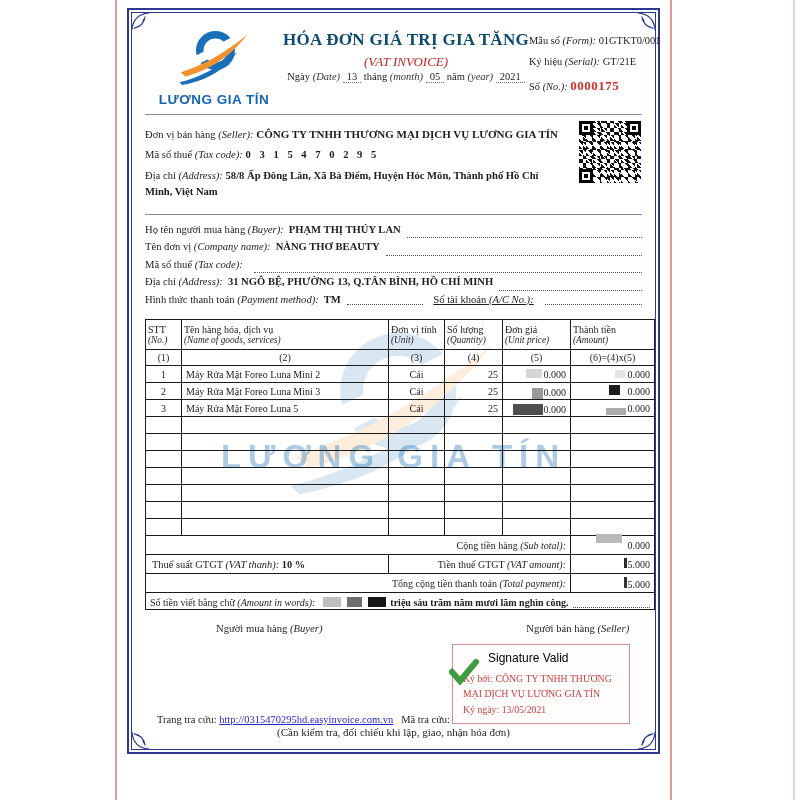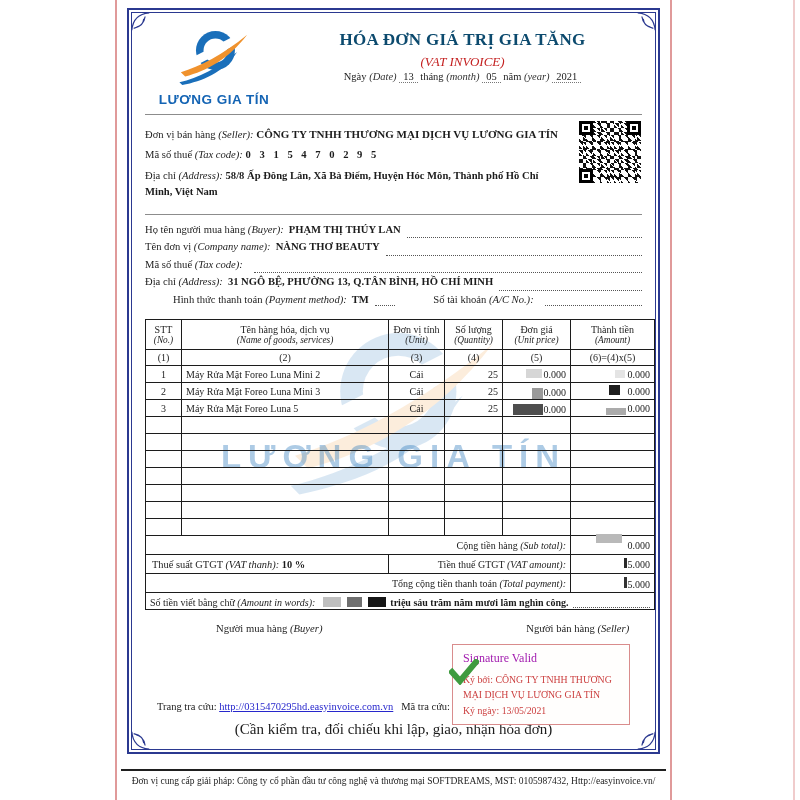--- a/index.html
+++ b/index.html
@@ -49,59 +49,59 @@
       linear-gradient(45deg,#111 26%,transparent 26%,transparent 74%,#111 74%);
       background-size:7px 7px,9px 9px;background-position:0 0,4px 2px;}
   .qf{position:absolute;width:14px;height:14px;border:3px solid #000;background:#fff;box-sizing:border-box;}
   .qf::after{content:"";position:absolute;inset:2px;background:#000;}
   .qf-tl{top:1px;left:1px;} .qf-tr{top:1px;right:1px;} .qf-bl{bottom:1px;left:1px;}
   .buyer-block{padding:6px 0 4px 0;}
   .frow{display:flex;align-items:flex-end;margin-top:3.5px;height:14px;}
   .frow .lbl{white-space:nowrap;}
   .fval{font-weight:bold;white-space:nowrap;padding:0 6px 0 5px;}
   .leader{flex:1;border-bottom:1px dotted #555;height:12px;min-width:8px;}
-  .half{display:flex;flex:1;align-items:center;margin-left:28px;}
-  .half-r{flex:0 0 44%;}
+  .half{display:flex;flex:1;align-items:flex-start;}
+  .half-r{flex:0 0 44%;text-decoration:underline;}
   
   .watermark{position:absolute;inset:0;pointer-events:none;z-index:0;text-align:center;}
   .watermark svg{position:absolute;left:50%;top:308px;transform:translateX(-50%);width:265px;height:185px;opacity:.16;}
   .wm-text{position:absolute;left:0;right:0;top:428px;font-family:"Liberation Sans","DejaVu Sans",sans-serif;
            font-weight:bold;font-size:33px;letter-spacing:7px;color:rgba(39,118,187,.38);white-space:nowrap;}
   
   .goods{border-collapse:collapse;table-layout:fixed;width:100%;position:relative;z-index:1;margin-top:7px;background:transparent;}
   .goods col.c1{width:36px;} .goods col.c2{width:207px;} .goods col.c3{width:56px;}
   .goods col.c4{width:58px;} .goods col.c5{width:68px;} .goods col.c6{width:84px;}
   .goods td,.goods th{border:1px solid #1c1c1c;font-size:10px;font-weight:normal;padding:1px 4px;
                       height:17px;box-sizing:border-box;background:transparent;vertical-align:middle;}
-  .goods th{text-align:center;height:30px;padding:2px;}
+  .goods th{text-align:left;height:30px;padding:2px;}
   .goods th .h-sub{font-style:italic;font-size:9.3px;}
   .idx td{text-align:center;height:16px;}
   .cell-c{text-align:center;} .cell-r{text-align:right;}
   .qty{padding-right:10px;}
   .sum-lab{text-align:right;padding-right:6px;font-size:10.4px;}
   .sum-row td{height:19px;}
   .rd{display:inline-block;vertical-align:baseline;}
   .words-cell{font-size:10.4px;height:20px;}
   .words-flex{display:flex;align-items:flex-end;}
   .words-val{font-weight:bold;white-space:nowrap;padding:0 4px;}
   
   .sig-row{display:flex;margin-top:13px;font-size:10.6px;position:relative;z-index:1;}
   .sig-col{width:50%;text-align:center;}
   .sig-col-r{padding-left:120px;box-sizing:border-box;}
   .sig-box{position:relative;margin:10px 12px 0 auto;width:178px;border:1px solid #d98c8c;
            background:#fffefd;padding:6px 8px 8px 10px;box-sizing:border-box;z-index:1;}
-  .sig-title{font-size:12px;color:#a21caf;font-family:Liberation Serif, serif;}
+  .sig-title{font-size:12px;color:#000000;font-family:Liberation Sans, sans-serif;margin-left:25px;}
   .sig-check{position:absolute;left:-4px;top:14px;width:30px;height:26px;}
   .sig-red{color:#cc4040;font-size:9.8px;line-height:1.5;margin-top:7px;}
   .sig-date{color:#cc4040;font-size:9.8px;margin-top:2px;}
   
   .foot{position:absolute;left:14px;right:14px;bottom:10px;font-size:10.5px;}
   .foot-row1{padding-left:10px;white-space:nowrap;}
   .foot-link{color:#2727cc;text-decoration:underline;}
-  .foot-note{text-align:center;margin-top:9px;font-size:15px;}
+  .foot-note{text-align:center;margin-top:1px;font-size:11px;}
   
   .provider{position:absolute;left:4px;right:4px;top:769px;border-top:2px solid #1f1f1f;
             padding-top:5px;text-align:center;font-size:9.5px;color:#222;white-space:nowrap;}
 </style>
 </head>
 <body>
 
 <div id="canvas">
 
   <svg width="0" height="0" style="position:absolute">
@@ -160,20 +160,25 @@
               <i>(Date)</i>
               <span class="dnum">13</span>
               <span>tháng</span>
               <i>(month)</i>
               <span class="dnum">05</span>
               <span>năm</span>
               <i>(year)</i>
               <span class="dnum">2021</span>
             </div>
           </div>
+          <div class="meta-col">
+            <div><span>Mẫu số</span> <i>(Form):</i> <span>01GTKT0/001</span></div>
+            <div><span>Ký hiệu</span> <i>(Serial):</i> <span>GT/21E</span></div>
+            <div><span>Số</span> <i>(No.):</i> <span class="no-value">0000175</span></div>
+          </div>
         </div>
 
         <hr class="divider">
 
         <div class="party seller-block">
           <div class="qr">
             <div class="qr-pattern"></div>
             <span class="qf qf-tl"></span>
             <span class="qf qf-tr"></span>
             <span class="qf qf-bl"></span>
@@ -403,17 +408,16 @@
             <span class="foot-link">http://0315470295hd.easyinvoice.com.vn</span>
             &nbsp;&nbsp;<span>Mã tra cứu:</span>
             <span>G6T3S7G5175743686580</span><span class="rd" style="width:12px;height:9px;background:#c4c4c4;margin-left:2px;"></span><span class="rd" style="width:9px;height:9px;background:#141414;margin-left:9px;"></span>
           </div>
           <div class="foot-note">(Cần kiểm tra, đối chiếu khi lập, giao, nhận hóa đơn)</div>
         </div>
 
       </div>
     </div>
 
-    <div class="provider">Đơn vị cung cấp giải pháp: Công ty cổ phần đầu tư công nghệ và thương mại SOFTDREAMS, MST: 0105987432, Http://easyinvoice.vn/</div>
   </div>
 
   <div class="edge-line"></div>
 </div>
 
 </body></html>

